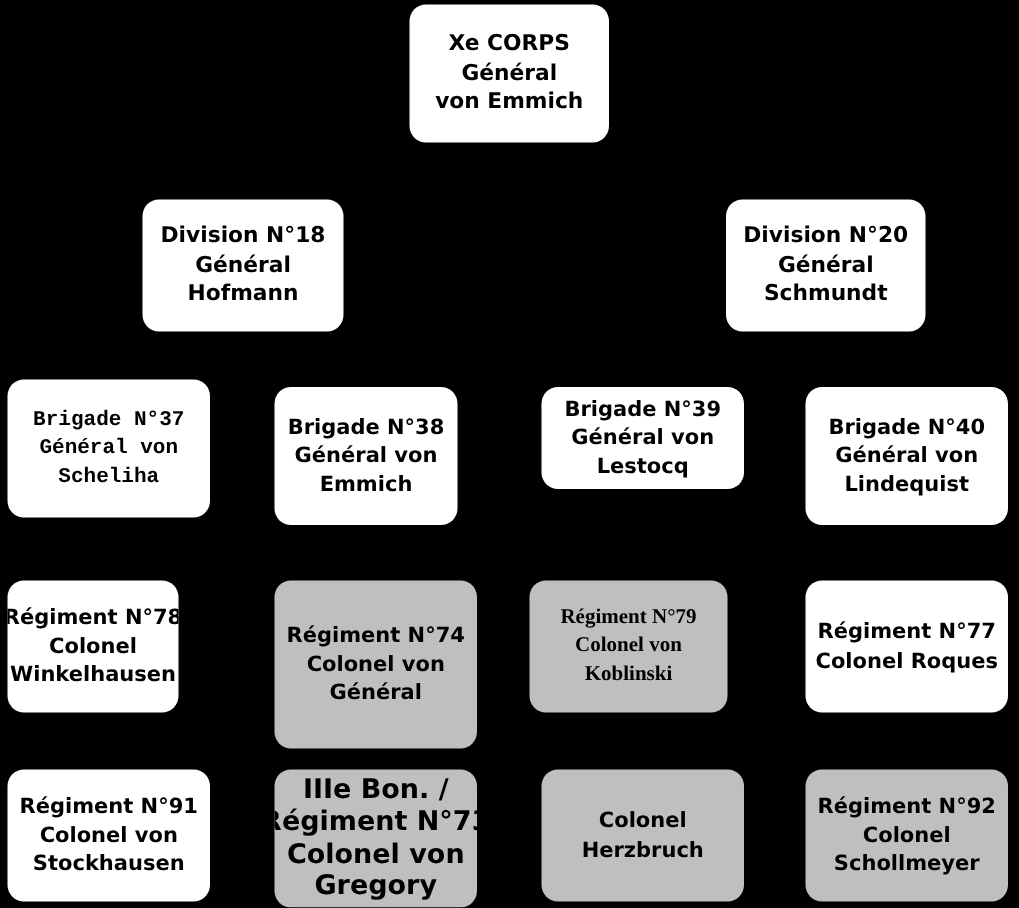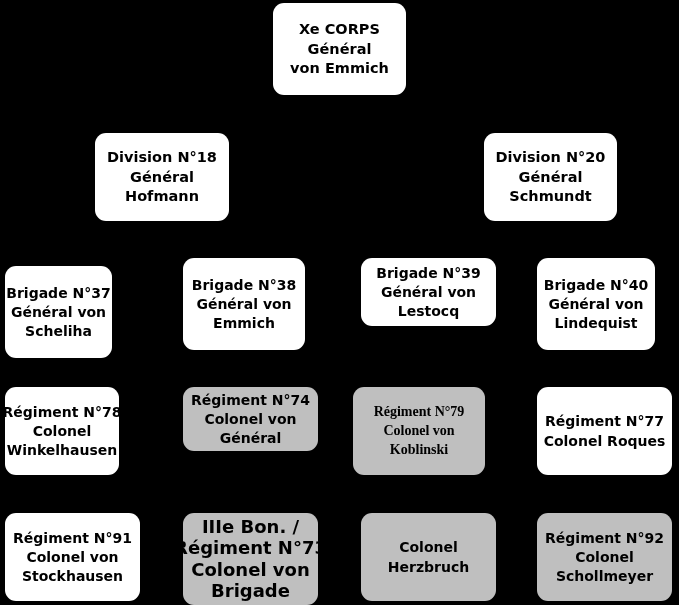--- a/index.html
+++ b/index.html
@@ -60,46 +60,46 @@
     <div class="node white tier-division" style="left: 95px; top: 133px; width: 134px; height: 88px;">
       <span class="line">Division N°18</span>
       <span class="line">Général</span>
       <span class="line">Hofmann</span>
     </div>
     <div class="node white tier-division" style="left: 448px; top: 133px; width: 133px; height: 88px; margin-left: 36px;">
       <span class="line">Division N°20</span>
       <span class="line">Général</span>
       <span class="line">Schmundt</span>
     </div>
-    <div class="node white tier-brigade" style="left: 5px; top: 266px; width: 107px; height: 92px;">
+    <div class="node white tier-brigade" style="left: 5px; top: 253px; width: 135px; height: 92px; font-family: Liberation Mono, monospace;">
       <span class="line">Brigade N°37</span>
       <span class="line">Général  von</span>
       <span class="line">Scheliha</span>
     </div>
     <div class="node white tier-brigade" style="left: 183px; top: 258px; width: 122px; height: 92px;">
       <span class="line">Brigade N°38</span>
       <span class="line">Général  von</span>
       <span class="line">Emmich</span>
     </div>
     <div class="node white tier-brigade" style="left: 361px; top: 258px; width: 135px; height: 68px;">
       <span class="line">Brigade N°39</span>
       <span class="line">Général von</span>
       <span class="line">Lestocq</span>
     </div>
-    <div class="node white tier-brigade" style="left: 537px; top: 258px; width: 118px; height: 92px;">
+    <div class="node white tier-brigade" style="left: 537px; top: 258px; width: 135px; height: 92px;">
       <span class="line">Brigade N°40</span>
       <span class="line">Général von</span>
       <span class="line">Lindequist</span>
     </div>
     <div class="node white tier-regiment" style="left: 5px; top: 387px; width: 114px; height: 88px;">
       <span class="line">Régiment N°78</span>
       <span class="line">Colonel</span>
       <span class="line">Winkelhausen</span>
     </div>
-    <div class="node gray tier-regiment" style="left: 183px; top: 387px; width: 135px; height: 64px;">
+    <div class="node gray tier-regiment" style="left: 183px; top: 387px; width: 135px; height: 112px;">
       <span class="line">Régiment N°74</span>
       <span class="line">Colonel von</span>
       <span class="line">Général</span>
     </div>
     <div class="node gray tier-regiment" style="left: 353px; top: 387px; width: 132px; height: 88px; font-family: Liberation Serif, serif;">
       <span class="line">Régiment N°79</span>
       <span class="line">Colonel von</span>
       <span class="line">Koblinski</span>
     </div>
     <div class="node white tier-regiment" style="left: 537px; top: 387px; width: 135px; height: 88px; align-items: center;">
@@ -108,21 +108,21 @@
     </div>
     <div class="node white tier-regiment" style="left: 5px; top: 513px; width: 135px; height: 88px;">
       <span class="line">Régiment N°91</span>
       <span class="line">Colonel von</span>
       <span class="line">Stockhausen</span>
     </div>
     <div class="node gray tier-regiment compact" style="left: 183px; top: 513px; width: 135px; height: 92px;">
       <span class="line">IIIe Bon. /</span>
       <span class="line">Régiment N°73</span>
       <span class="line">Colonel von</span>
-      <span class="line">Brigade</span>
+      <span class="line">Gregory</span>
     </div>
     <div class="node gray tier-regiment" style="left: 361px; top: 513px; width: 135px; height: 88px;">
       <span class="line">Colonel</span>
       <span class="line">Herzbruch</span>
     </div>
     <div class="node gray tier-regiment" style="left: 537px; top: 513px; width: 135px; height: 88px;">
       <span class="line">Régiment N°92</span>
       <span class="line">Colonel</span>
       <span class="line">Schollmeyer</span>
     </div>

